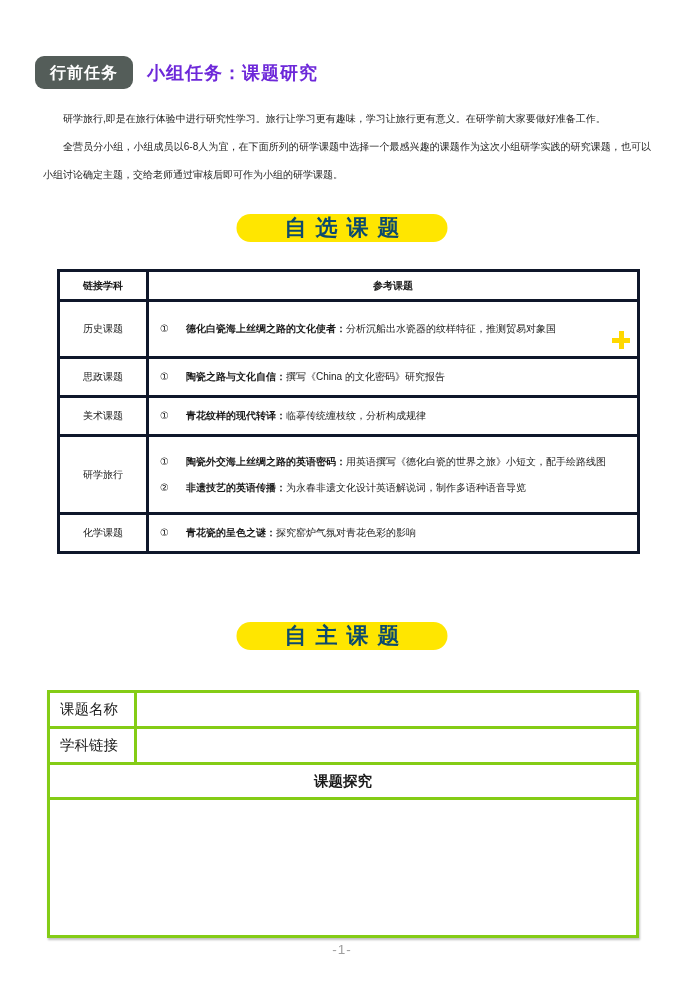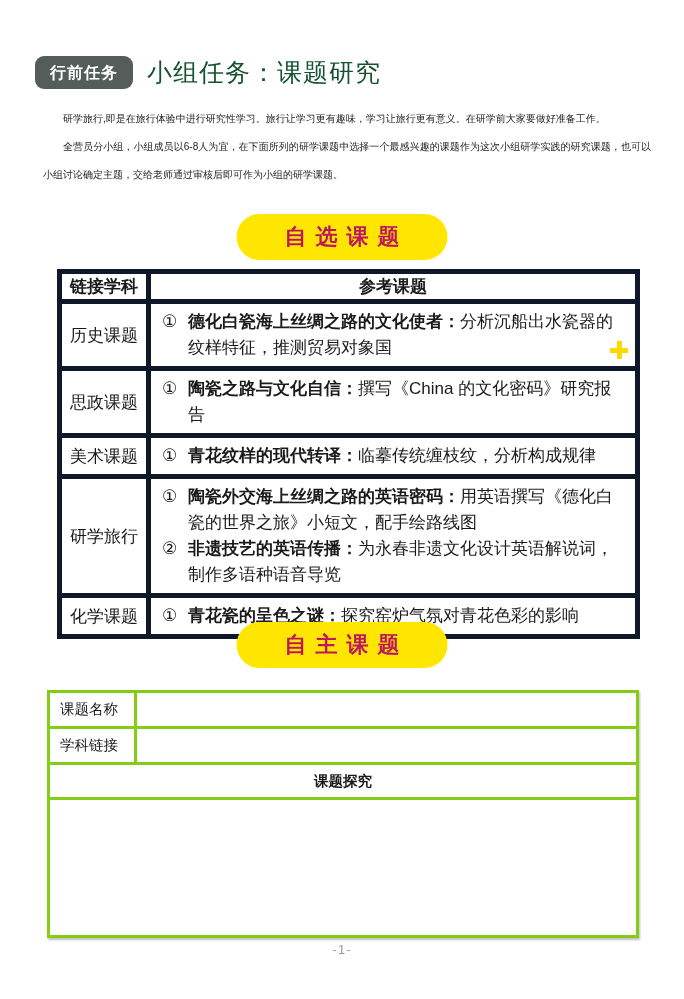--- a/index.html
+++ b/index.html
@@ -14,50 +14,50 @@
   .page { position: relative; width: 684px; height: 999px; background: #fff; }
 
   
   .header { position: absolute; left: 35px; top: 56px; display: flex; align-items: center; gap: 14px; }
   .task-badge {
     background: #545d59; color: #ffffff;
     font-size: 16px; font-weight: bold;
     padding: 7px 15px; border-radius: 9px;
     letter-spacing: 1px; line-height: 1.2;
   }
-  .page-title { font-size: 25px; font-weight: normal; letter-spacing: 1px; color: #14532d; }
+  .page-title { font-size: 18px; font-weight: bold; letter-spacing: 1px; color: #6d28d9; }
 
   
   .intro { position: absolute; left: 43px; top: 105px; width: 608px; }
   .intro p {
     font-size: 10px; line-height: 28px;
     text-indent: 2em; text-align: justify; color: #1c1c1c;
   }
 
   
   .pill {
     position: absolute; left: 50%; transform: translateX(-50%);
-    width: 211px; height: 46px;
+    width: 211px; height: 28px;
     background: #ffe600; border-radius: 23px;
     display: flex; align-items: center; justify-content: center;
-    font-size: 22px; font-weight: 900; color: #be185d;
+    font-size: 22px; font-weight: 900; color: #0c4a6e;
     letter-spacing: 9px; text-indent: 9px;
   }
   .pill-optional { top: 214px; }
   .pill-independent { top: 622px; }
 
   
   .topics-table {
     position: absolute; left: 57px; top: 269px;
     width: 583px; border-collapse: collapse;
     background: #fff;
   }
   .topics-table th, .topics-table td {
-    border: 5px solid #0f172a; vertical-align: middle;
-    font-size: 17px;
+    border: 3px solid #0f172a; vertical-align: middle;
+    font-size: 10px;
   }
   .topics-table { border: 2px solid #333; }
   .topics-table th { font-weight: bold; text-align: center; height: 30px; }
   .col-subject { width: 89px; }
   .subject-cell { text-align: center; }
   .topics-cell { padding: 5px 10px 5px 11px; position: relative; }
   .topic-item { display: flex; line-height: 26px; }
   .topic-num { flex: none; width: 26px; }
   .topic-text b { font-weight: bold; }
   .r1 td { height: 57px; }

